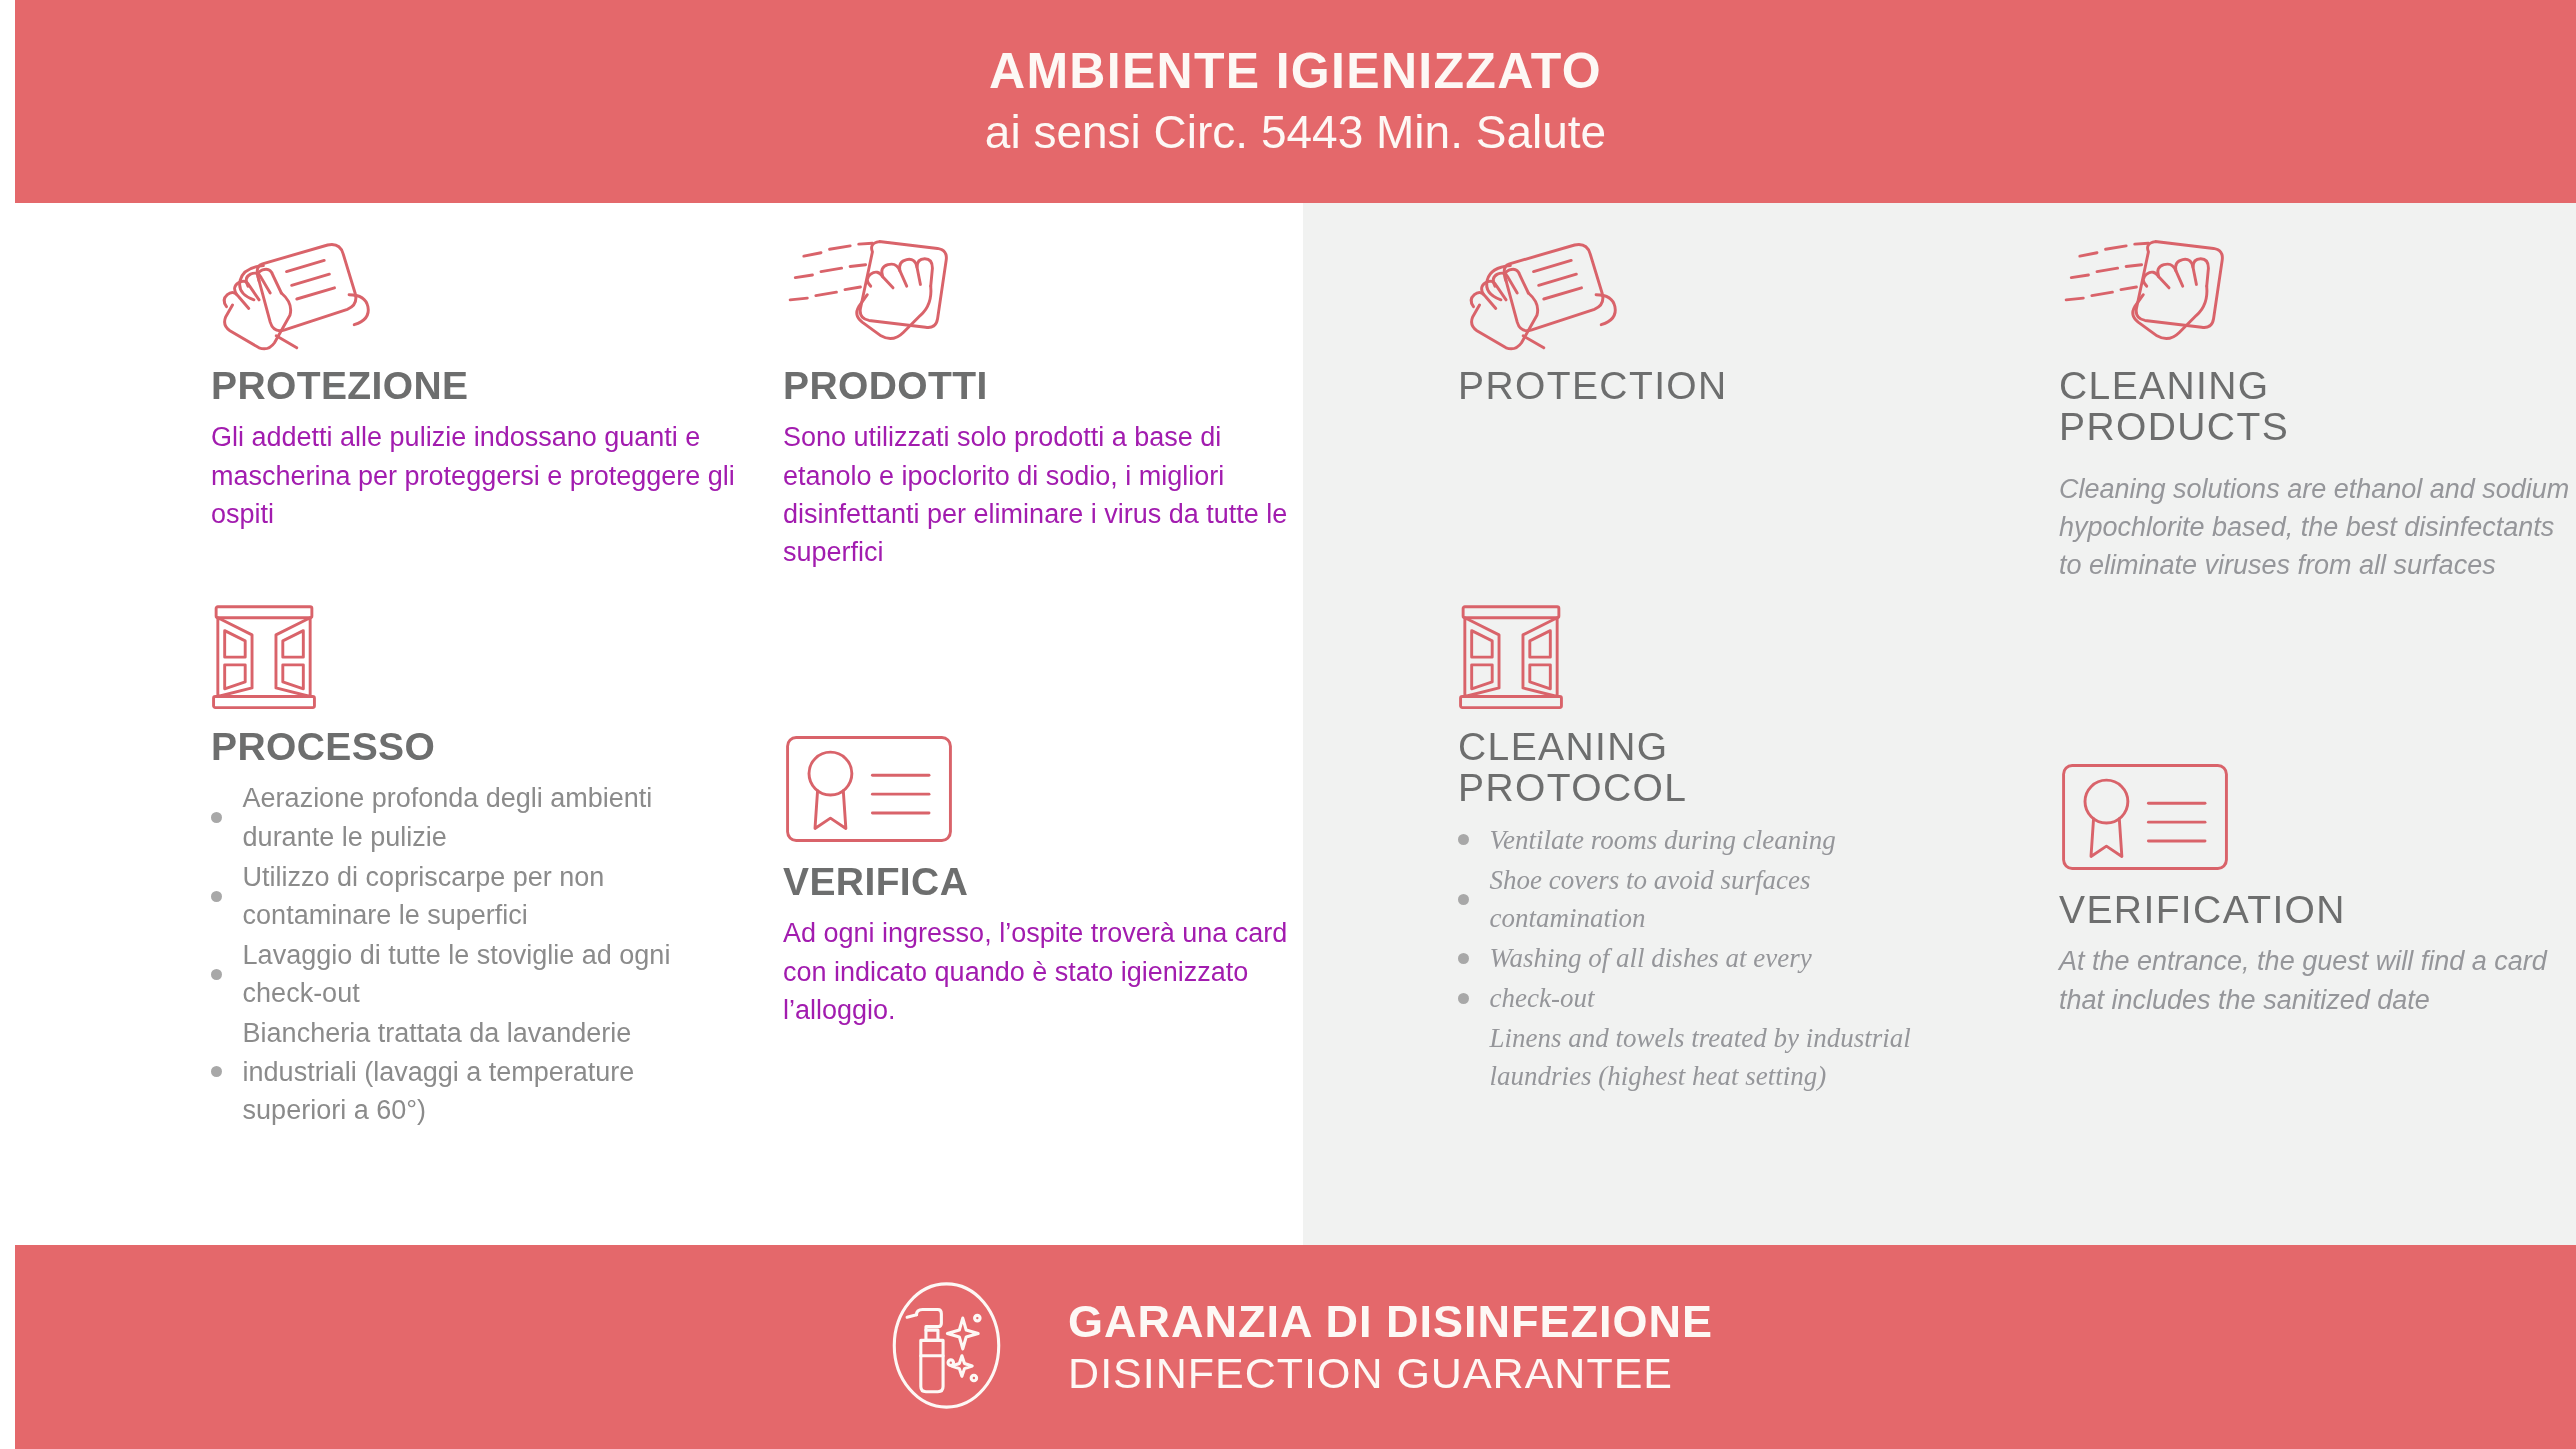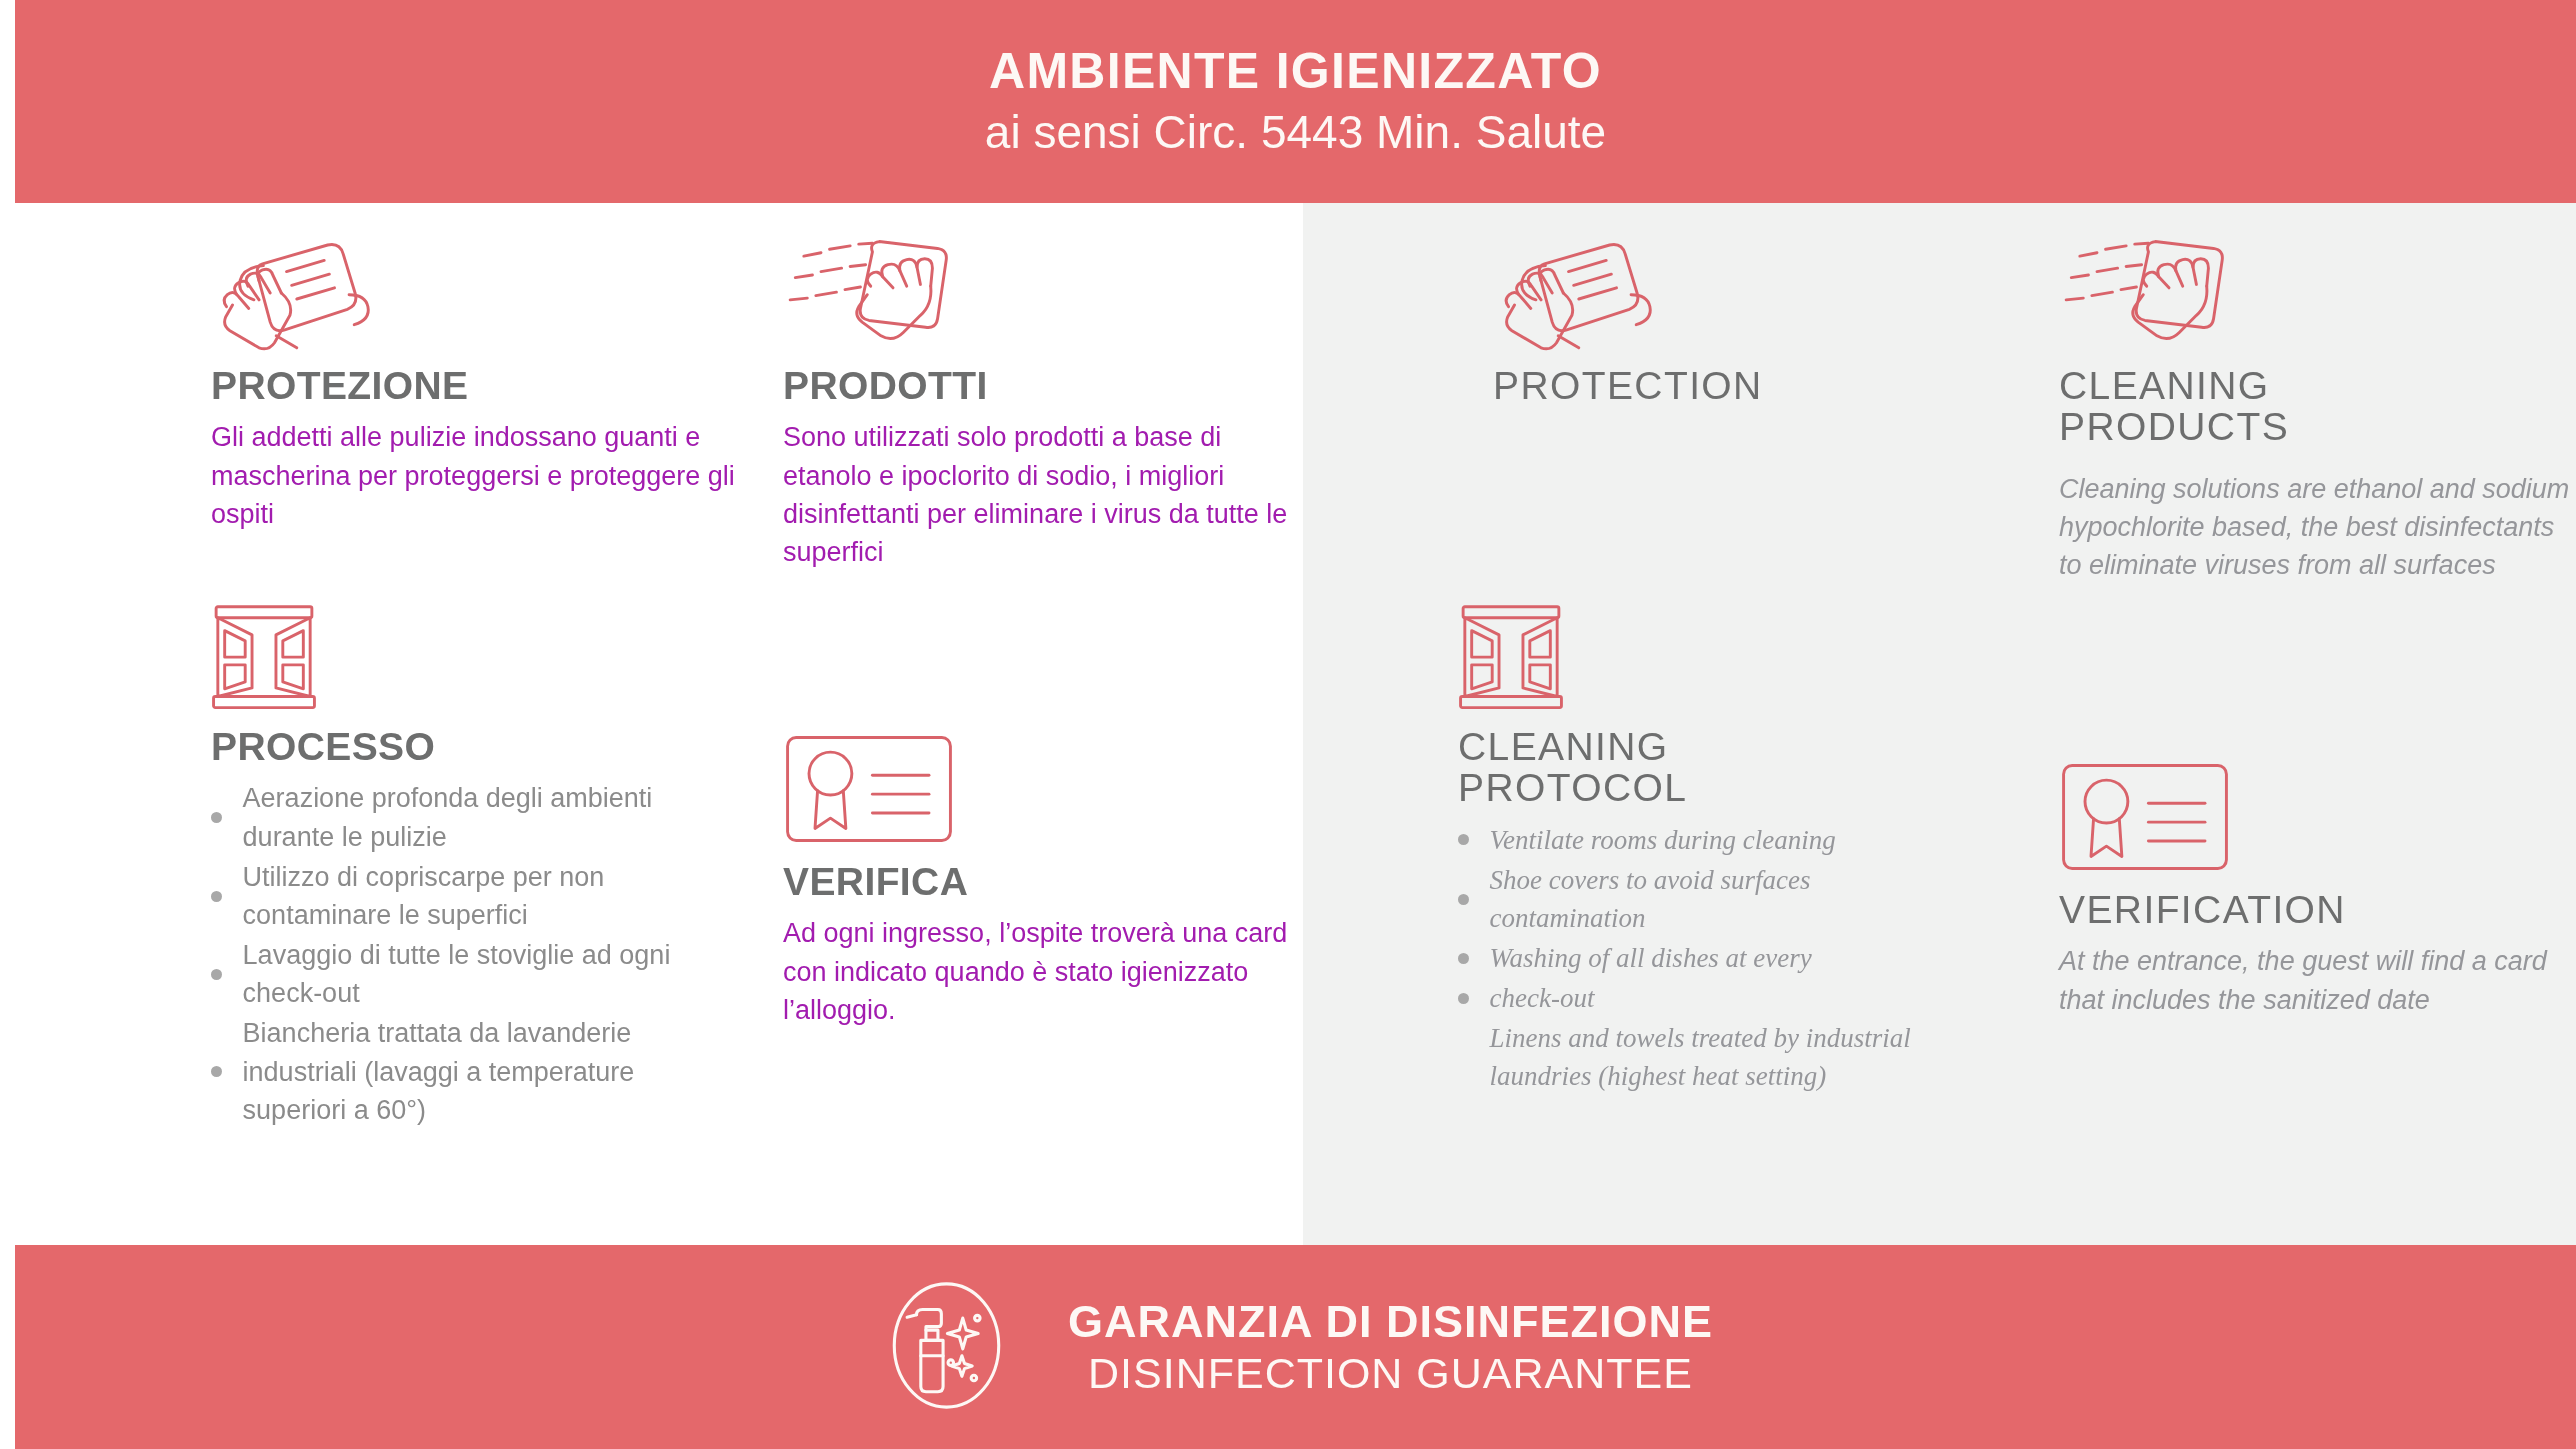--- a/index.html
+++ b/index.html
@@ -116,21 +116,21 @@
 
   
   .footer {
     height: 204px;
     background: #e4686b;
     display: flex;
     align-items: center;
     justify-content: center;
     flex: 0 0 auto;
   }
-  .footer-inner { display: flex; align-items: center; gap: 53px; text-align: center; }
+  .footer-inner { display: flex; align-items: center; gap: 53px; }
   .footer-texts { display: flex; flex-direction: column; }
   .footer-title {
     color: #fdf8f5;
     font-size: 45px;
     font-weight: bold;
     letter-spacing: 1px;
     line-height: 1.18;
   }
   .footer-subtitle {
     color: #fdf8f5;
@@ -271,21 +271,21 @@
           <div class="sec-body">Ad ogni ingresso, l’ospite troverà una card con indicato quando è stato igienizzato l’alloggio.</div>
         </div>
 
       </div>
     </div>
 
     <div class="panel panel-en">
 
       <div class="col">
 
-        <div class="block" style="left:155px; top:30px; width:481px;margin-left:35px;">
+        <div class="block" style="left:155px; top:30px; width:481px;">
           <span class="icon-wrap">
             <svg width="163" height="120" viewBox="0 0 190 140" fill="none" stroke="#d9636a" stroke-width="3.4" stroke-linecap="round" stroke-linejoin="round">
               <path d="M60 36 L136 14 Q150 11 154 24 L168 70 Q172 84 159 89 L86 113 Q73 117 69 104 L55 52 Q51 39 60 36 Z"></path>
               <path d="M88 45 L132 32"></path>
                 <path d="M94 61 L138 48"></path>
                 <path d="M100 77 L144 64"></path>
               <path d="M61 38 Q38 40 34 55 Q30 71 50 78"></path>
               <path d="M161 72 Q180 72 183 86 Q186 101 167 107"></path>
               <path d="M18 86 Q12 78 19 72 Q26 66 32 74 L44 88"></path>
               <path d="M30 72 Q24 63 32 58 Q40 53 45 62 L56 78"></path>

